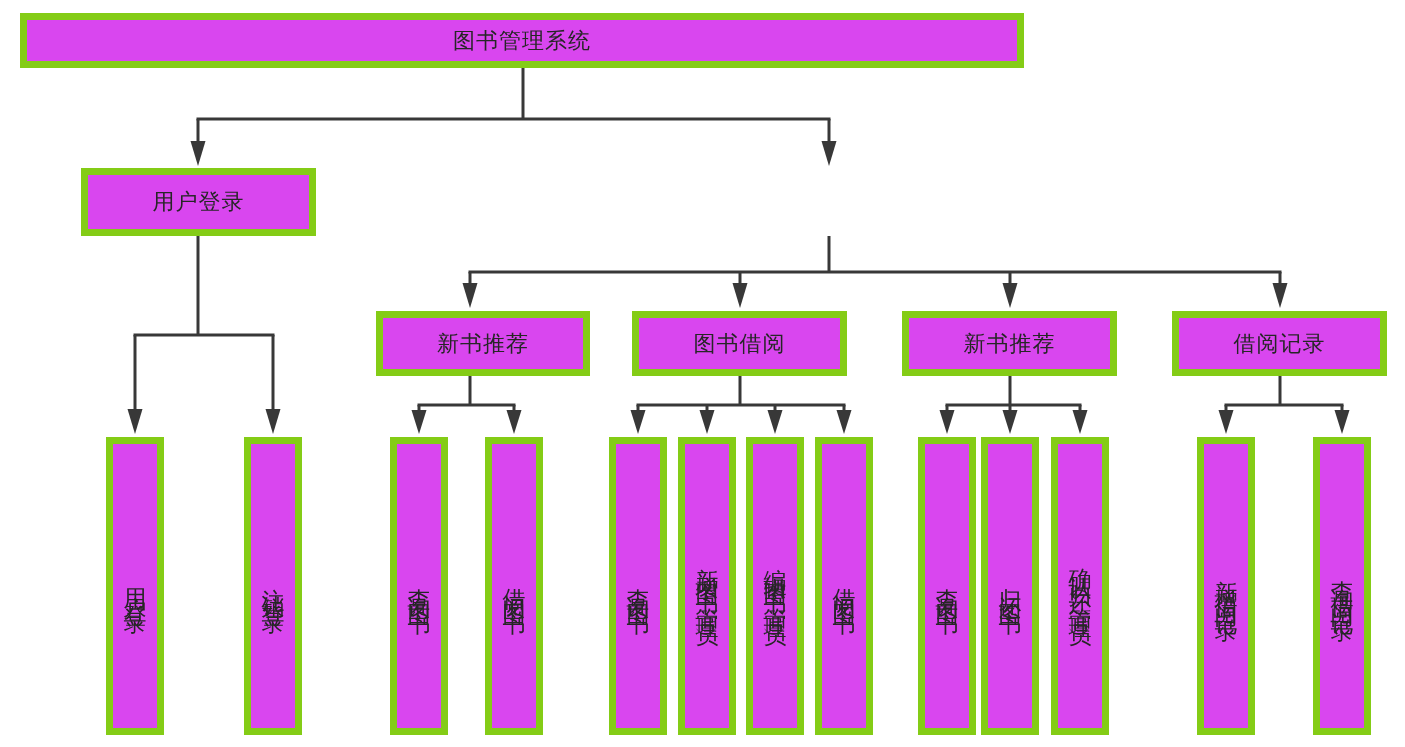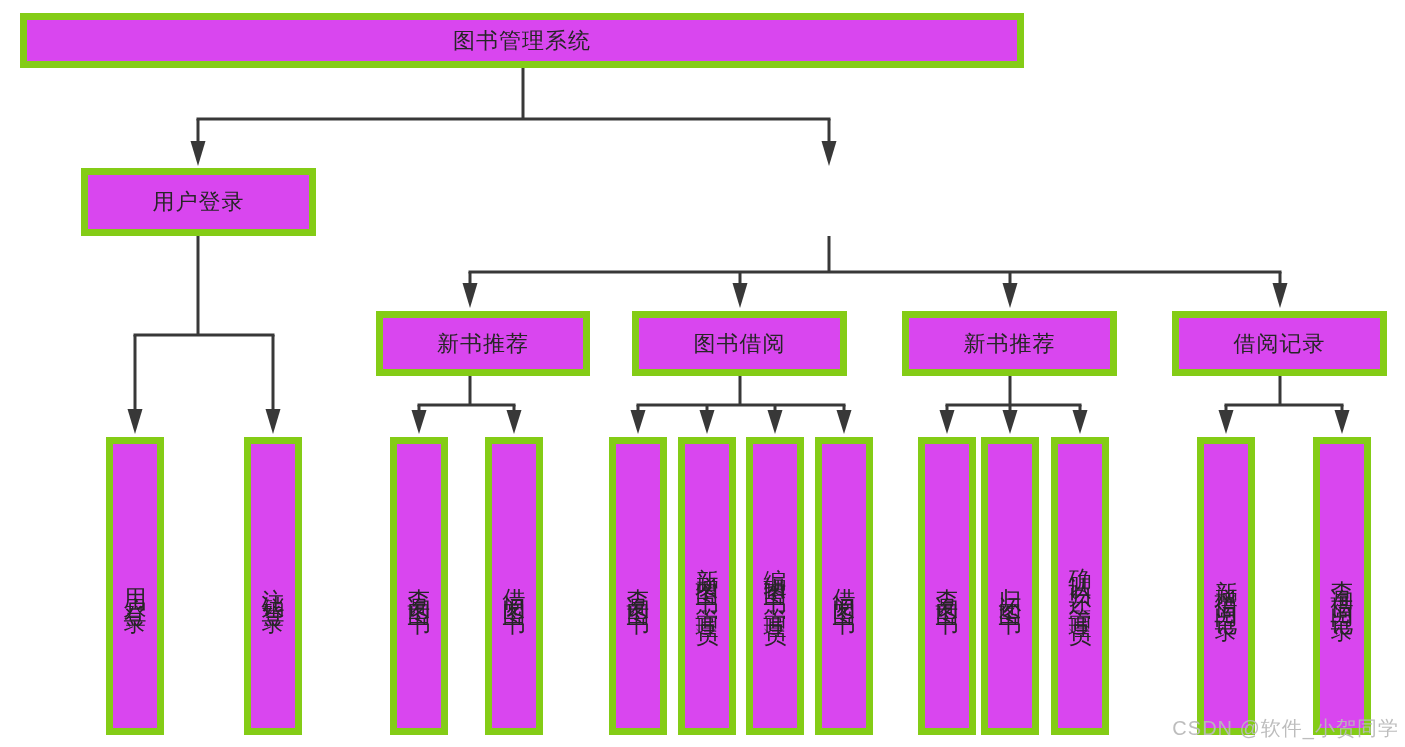--- a/index.html
+++ b/index.html
@@ -164,15 +164,14 @@
   <div class="node node-v x-746">编辑图书（管理员）</div>
   <div class="node node-v x-815">借阅图书</div>
 
   <div class="node node-v x-918">查询图书</div>
   <div class="node node-v x-981">归还图书</div>
   <div class="node node-v x-1051">确认归还（管理员）</div>
 
   <div class="node node-v x-1197">新增借阅记录</div>
   <div class="node node-v x-1313">查询借阅记录</div>
 
-  <div class="watermark">CSDN @软件_小贺同学</div>
 
 </div>
 
 </body></html>

